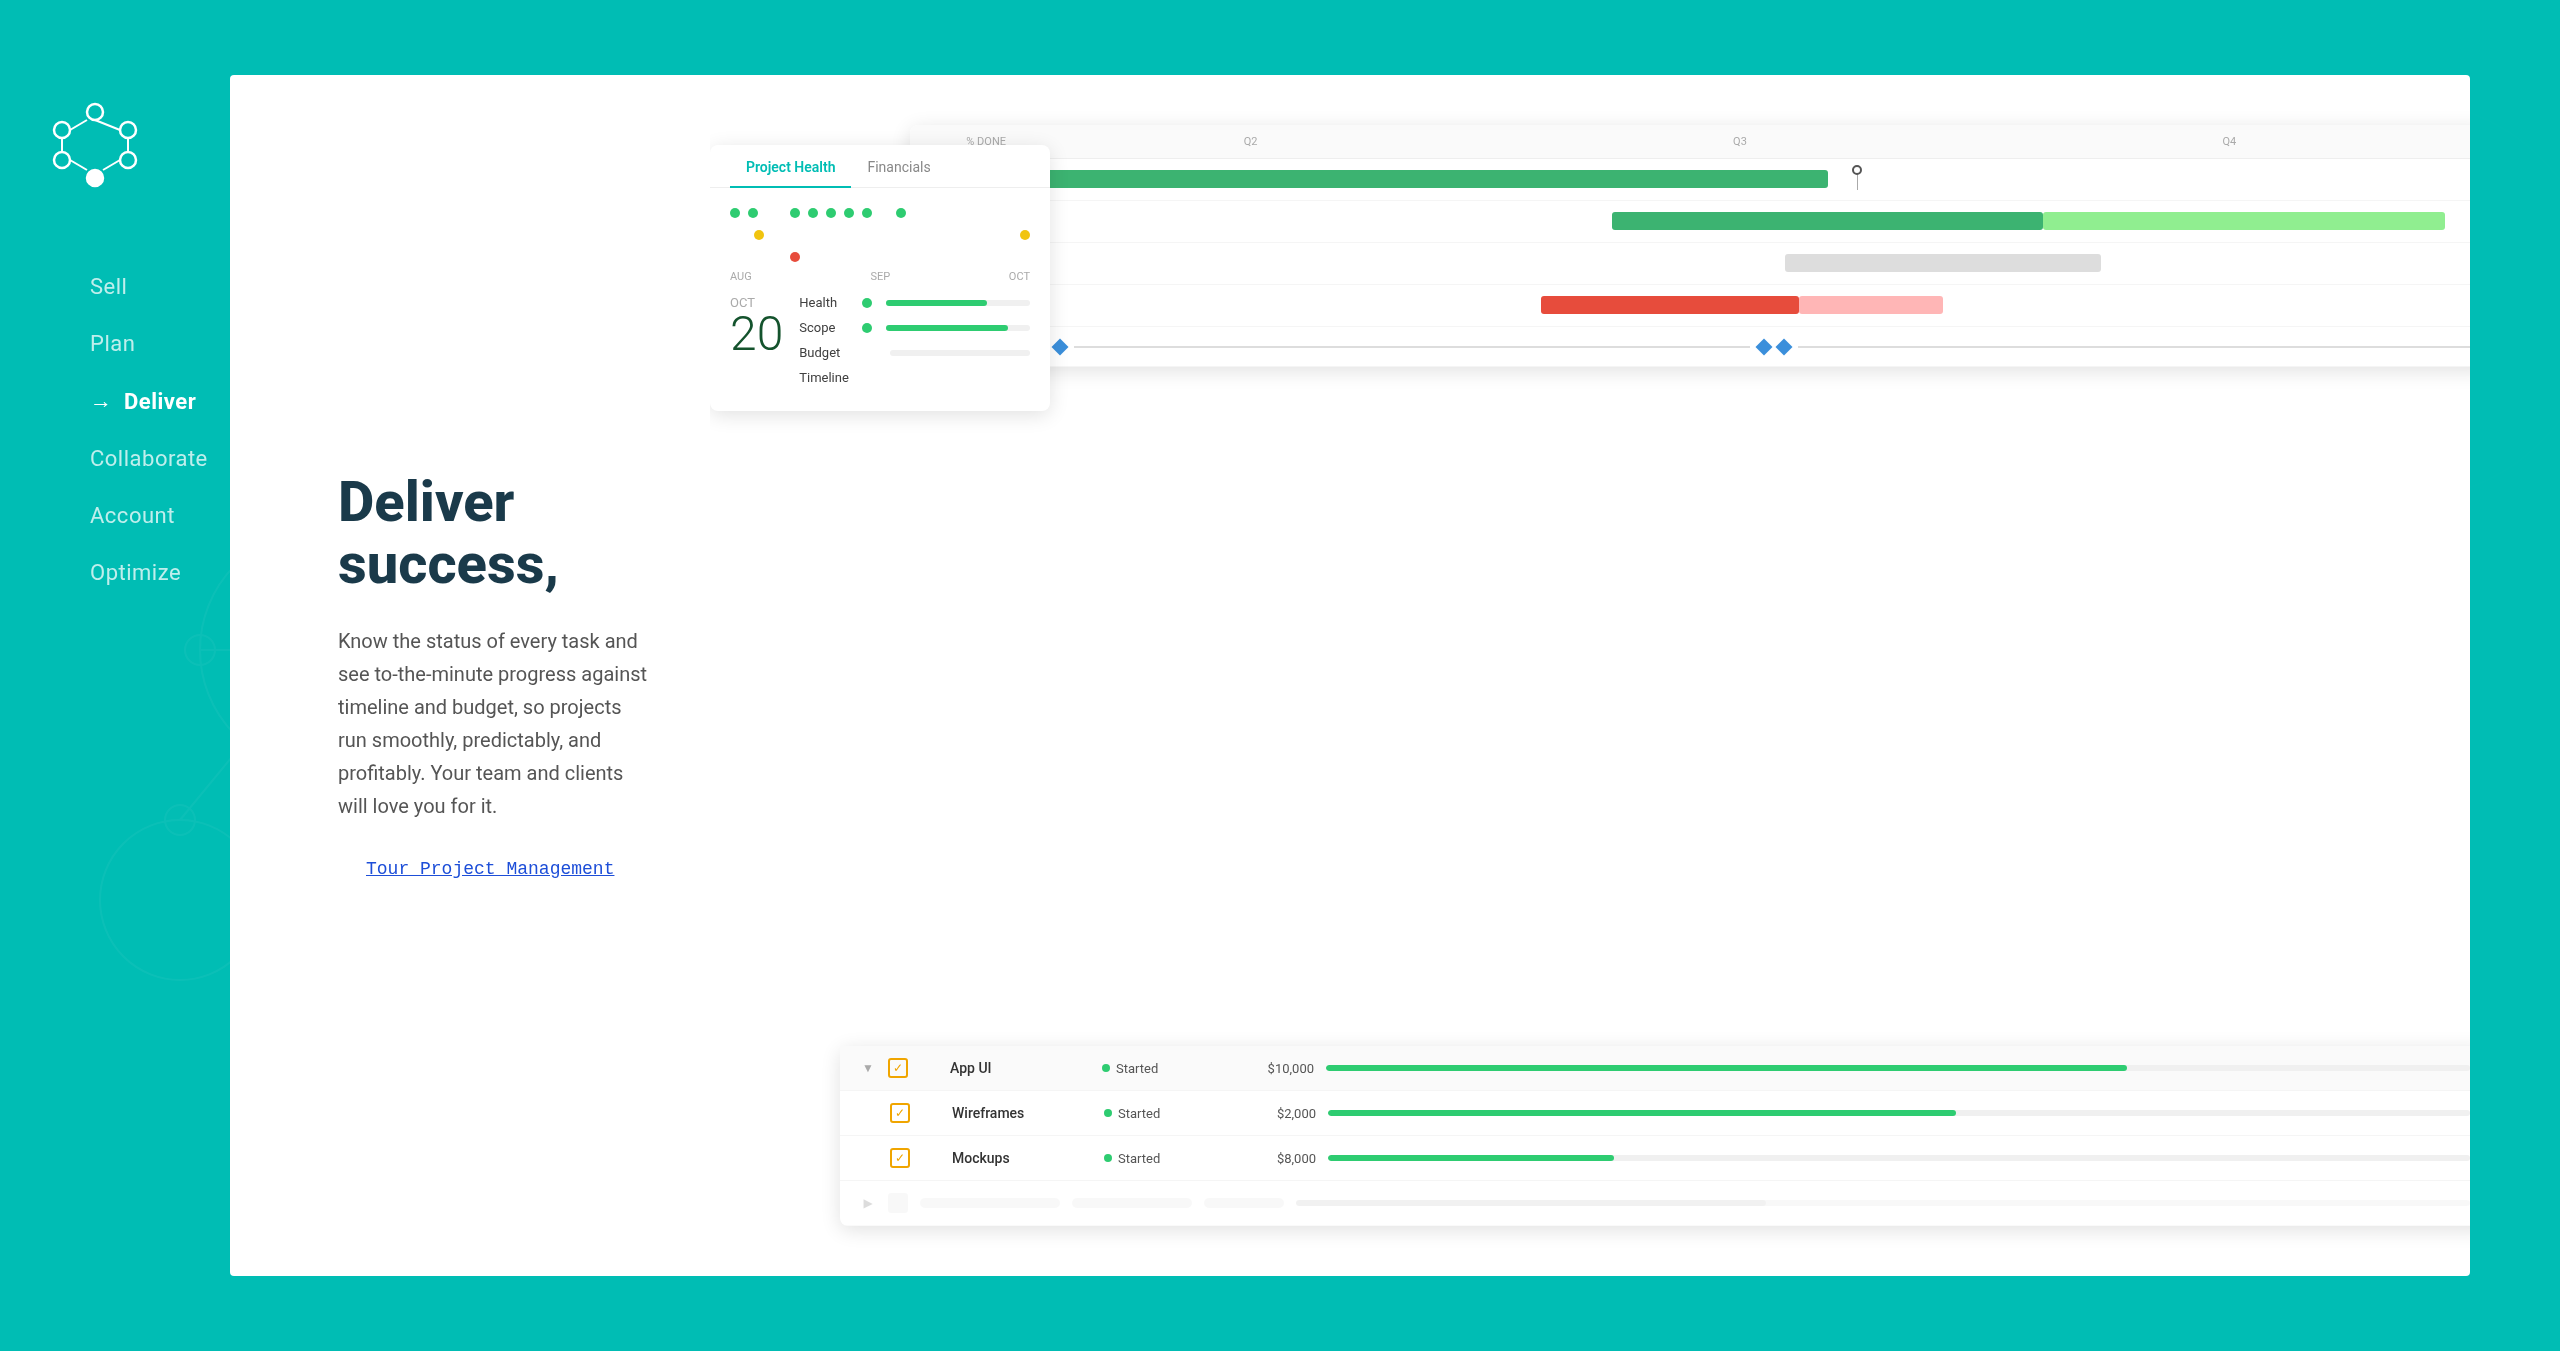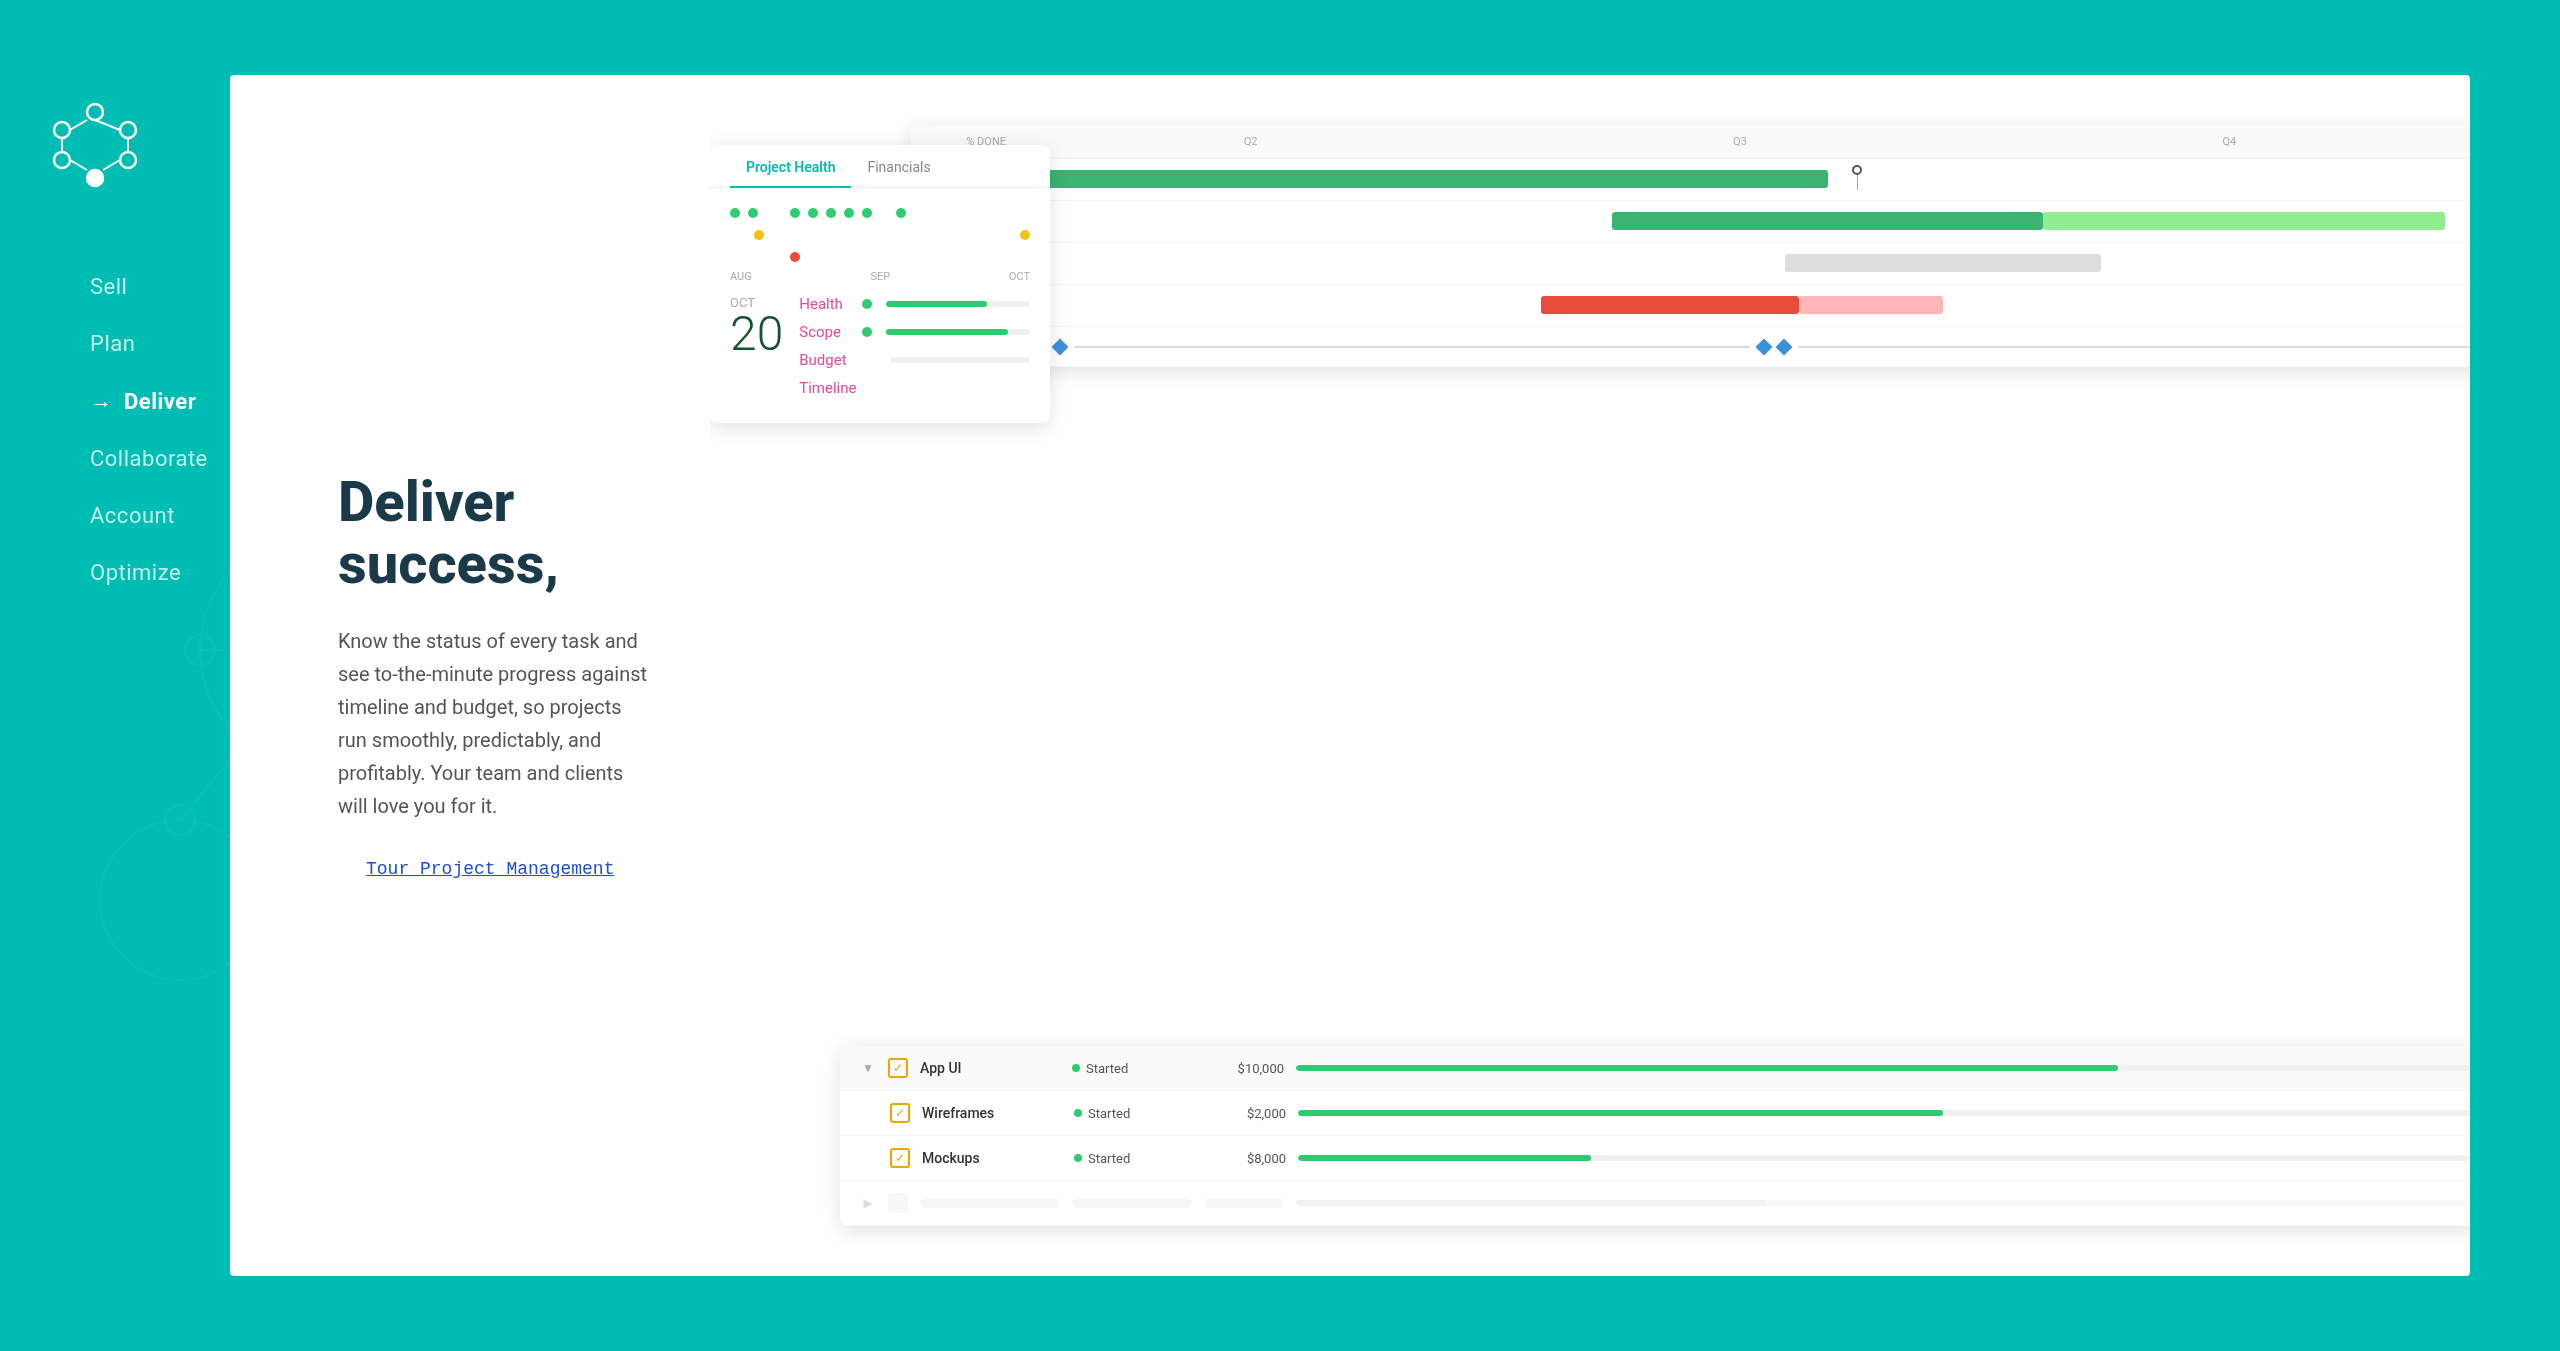--- a/index.html
+++ b/index.html
@@ -252,22 +252,22 @@
     }
 
     .metric-row {
       display: flex;
       align-items: center;
       margin-bottom: 10px;
       gap: 8px;
     }
 
     .metric-label {
-      font-size: 15px;
-      color: #ec4899;
+      font-size: 13px;
+      color: #404040;
       width: 55px;
     }
 
     .metric-bar-bg {
       flex: 1;
       height: 6px;
       background: #f0f0f0;
       border-radius: 3px;
     }
 
@@ -443,20 +443,21 @@
       color: #F0A500;
       font-size: 12px;
       flex-shrink: 0;
     }
 
     .task-name {
       flex: 0 0 140px;
       font-size: 14px;
       color: #333;
       font-weight: 500;
+      margin-left: 30px;
     }
 
     .task-status {
       display: flex;
       align-items: center;
       gap: 6px;
       flex: 0 0 120px;
     }
 
     .status-dot {

